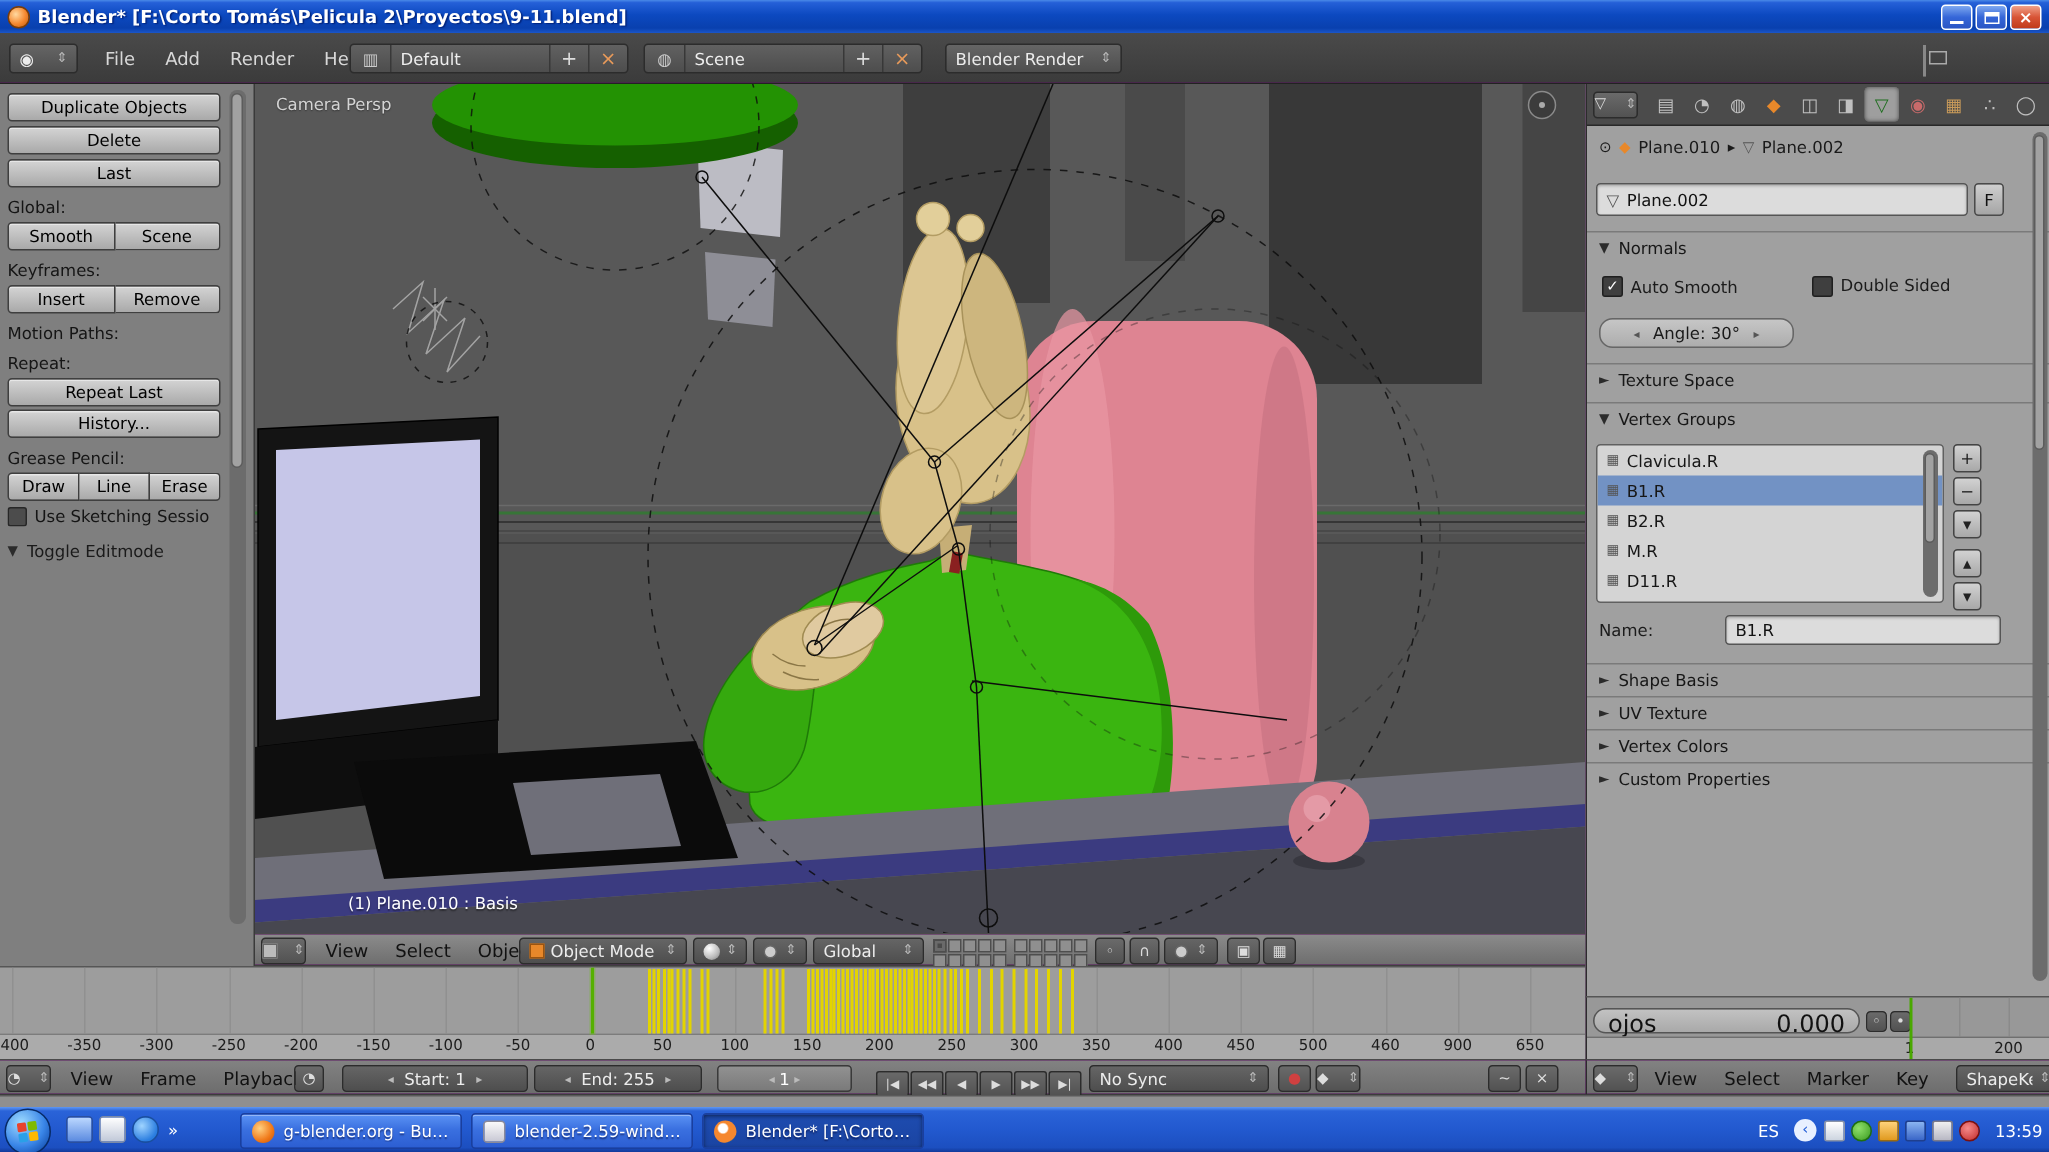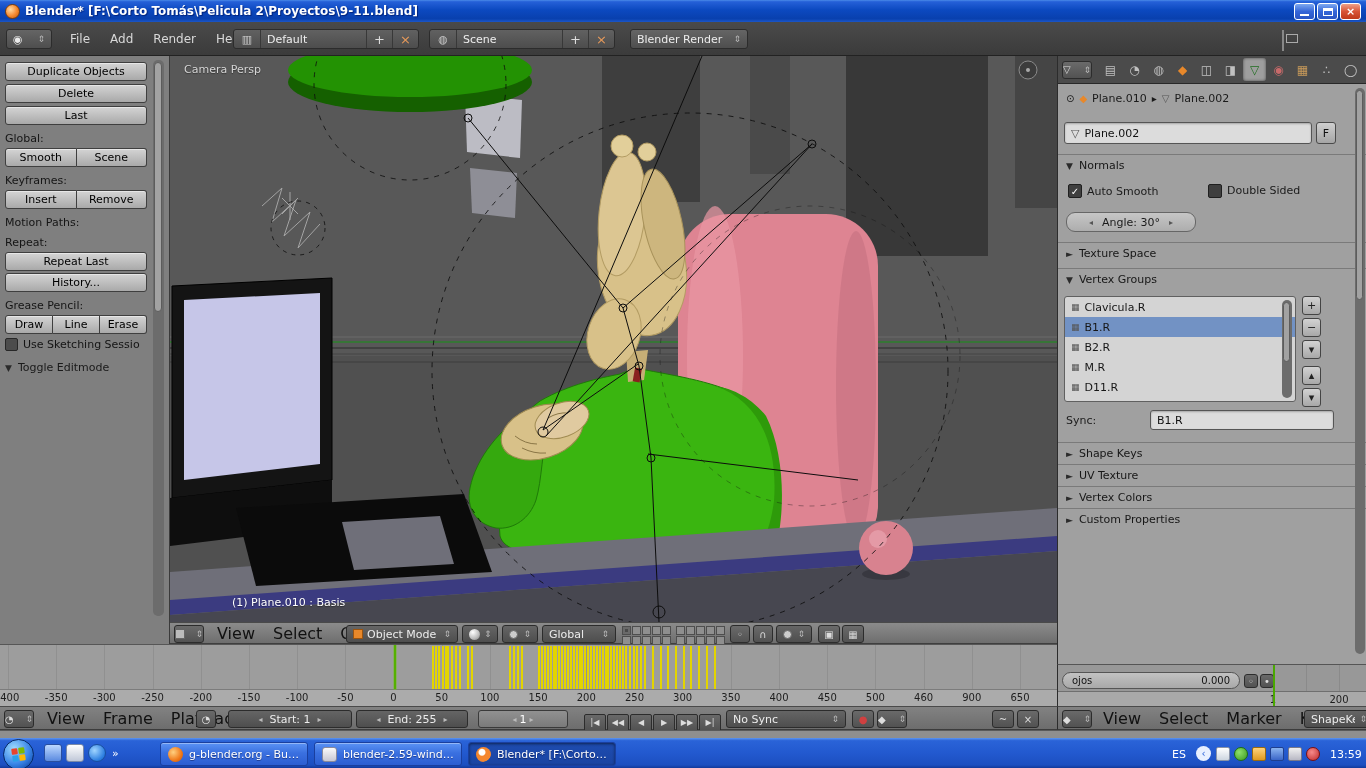--- a/index.html
+++ b/index.html
@@ -42,21 +42,21 @@
 .ts-label{font-size:11px;color:#151515;margin:7px 0 3px}
 .cb{width:13px;height:13px;background:#4c4c4c;border:1px solid #272727;border-radius:2px;color:#e8e8e8;font-size:10px;display:inline-flex;align-items:center;justify-content:center;flex:none}
 .cb-row{display:flex;align-items:center;gap:5px;margin:4px 0;font-size:11px;color:#141414;white-space:nowrap;overflow:hidden;width:146px}
 .op-panel{display:flex;align-items:center;gap:6px;margin-top:10px;font-size:11px;color:#1a1a1a}
 .tri{font-size:9px;color:#2b2b2b}
 .scrolltrack{background:#6c6c6c;border-radius:5px}
 .scrollthumb{background:#a2a2a2;border-radius:4px;border:1px solid #5c5c5c}
 
 .vp-label{color:#d4d4d4;font-size:11px;text-shadow:0 1px 1px #00000066}
 .vh{background:linear-gradient(#8b8b8b,#6e6e6e);border-top:1px solid #4a4a4a;border-bottom:1px solid #3f3f3f;position:absolute}
-.menu-dark .menu-item{color:#111;font-size:16px;padding:0 9px;line-height:22px;display:inline-block}
+.menu-dark .menu-item{color:#111;font-size:12px;padding:0 9px;line-height:22px;display:inline-block}
 .hd{height:18px}
 .icon-cube{width:10px;height:10px;background:#e8882a;border:1px solid #9a5410;flex:none}
 .icon-sphere{width:11px;height:11px;border-radius:50%;background:radial-gradient(circle at 35% 30%,#fff,#bbb 60%,#777);flex:none}
 .icon-dot{width:9px;height:9px;border-radius:50%;background:#ccc;border:1px solid #666;flex:none}
 .layer-grid{display:inline-grid;grid-template-columns:repeat(5,9px);grid-auto-rows:9px;gap:1px;margin-right:5px;vertical-align:middle}
 .layer-cell{background:#8f8f8f;border:1px solid #4e4e4e}
 .layer-cell.on{background:#4a4a4a;box-shadow:inset 0 0 0 2px #6a6a6a}
 .smallbtn{background:linear-gradient(#6a6a6a,#525252);border:1px solid #2c2c2c;border-radius:3px;color:#ddd;display:flex;align-items:center;justify-content:center;font-size:10px}
 
 .tl{background:#9d9d9d;border-top:1px solid #565656;overflow:hidden}
@@ -90,21 +90,21 @@
 .pcb-label{font-size:11px;color:#1b1b1b;white-space:nowrap}
 .num-wdg{background:linear-gradient(#c6c6c6,#adadad);border:1px solid #666;border-radius:9px;font-size:11px;color:#1a1a1a;display:flex;align-items:center;justify-content:center;gap:6px}
 .vg-list{background:#d4d4d4;border:1px solid #606060;border-radius:3px;overflow:hidden;position:absolute}
 .vg-row{height:20px;display:flex;align-items:center;gap:5px;padding:0 6px;font-size:11px;color:#161616}
 .vg-row.sel{background:#7292c4}
 .vg-ico{font-size:9px;color:#555}
 .side-btn{width:19px;height:19px;background:linear-gradient(#d2d2d2,#a8a8a8);border:1px solid #444;border-radius:3px;font-size:11px;display:flex;align-items:center;justify-content:center;color:#222;position:absolute}
 .plabel{font-size:11px;color:#1b1b1b}
 
 .sk{background:#989898;border-left:1px solid #2c2c2c;border-top:1px solid #555;overflow:hidden}
-.sk-slider{background:linear-gradient(#c2c2c2,#a9a9a9);border:1px solid #555;border-radius:9px;display:flex;align-items:center;justify-content:space-between;padding:0 9px;font-size:10px;color:#111}
+.sk-slider{background:linear-gradient(#c2c2c2,#a9a9a9);border:1px solid #555;border-radius:9px;display:flex;justify-content:space-between;padding:0 9px;font-size:16px;color:#111}
 .sk-ruler{position:absolute;background:#a9a9a9;border-top:1px solid #6f6f6f}
 .sk-num{position:absolute;top:2px;transform:translateX(-50%);font-size:10px;color:#1d1d1d}
 .sk-cur{position:absolute;width:2px;background:#49a800}
 .sk-grid{position:absolute;width:1px;background:#8a8a8a}
 
 .taskbar{background:linear-gradient(180deg,#5e97f2 0%,#2a63d8 9%,#2259cf 50%,#1c4fc0 90%,#12399a 100%)}
 .orb{position:absolute;left:3px;top:739px;width:31px;height:31px;border-radius:50%;background:radial-gradient(circle at 35% 30%,#9fdcff,#3a86e8 55%,#0a3f9e 95%);border:1px solid #072a66;display:flex;align-items:center;justify-content:center}
 .flag{display:grid;grid-template-columns:6px 6px;grid-auto-rows:6px;gap:1px;transform:rotate(-8deg)}
 .flag i{border-radius:1px}
 .ql-ico{position:absolute;top:744px;width:18px;height:18px;border-radius:3px}
@@ -604,29 +604,29 @@
       </div>
     <div class="scrolltrack abs" style="left:224px;top:244px;width:10px;height:98px" data-name="list-scrollbar">
       <div class="scrollthumb abs" style="left:1px;top:2px;width:7px;height:60px" data-name="scrollbar-thumb"></div>
     </div>
     <span class="side-btn" style="left:244px;top:240px" data-name="add-vertex-group-button">+</span>
     <span class="side-btn" style="left:244px;top:262px" data-name="remove-vertex-group-button">−</span>
     <span class="side-btn" style="left:244px;top:284px" data-name="vertex-group-specials-button">▾</span>
     <span class="side-btn" style="left:244px;top:310px" data-name="move-group-up-button">▴</span>
     <span class="side-btn" style="left:244px;top:332px" data-name="move-group-down-button">▾</span>
 
-    <span class="plabel abs" style="left:8px;top:358px" data-name="name-label">Sync:</span>
+    <span class="plabel abs" style="left:8px;top:358px" data-name="name-label">Name:</span>
     <div class="tfield abs" style="left:92px;top:354px;width:184px;height:20px" data-name="vertex-group-name-field">
         <span>B1.R</span>
       </div>
 
     <div id="props-collapsed" class="abs" style="left:0;top:386px;width:309px" data-name="collapsed-panels">
         <div class="panel-h" data-name="panel-header-shape-keys" style="position: relative;">
           <span class="tri" data-name="panel-collapse-icon">►</span>
-          <span class="ptitle" data-name="panel-title">Shape Keys</span>
+          <span class="ptitle" data-name="panel-title">Shape Basis</span>
         </div>
         <div class="panel-h" data-name="panel-header-uv-texture" style="position: relative;">
           <span class="tri" data-name="panel-collapse-icon">►</span>
           <span class="ptitle" data-name="panel-title">UV Texture</span>
         </div>
         <div class="panel-h" data-name="panel-header-vertex-colors" style="position: relative;">
           <span class="tri" data-name="panel-collapse-icon">►</span>
           <span class="ptitle" data-name="panel-title">Vertex Colors</span>
         </div>
         <div class="panel-h" data-name="panel-header-custom-properties" style="position: relative;">

